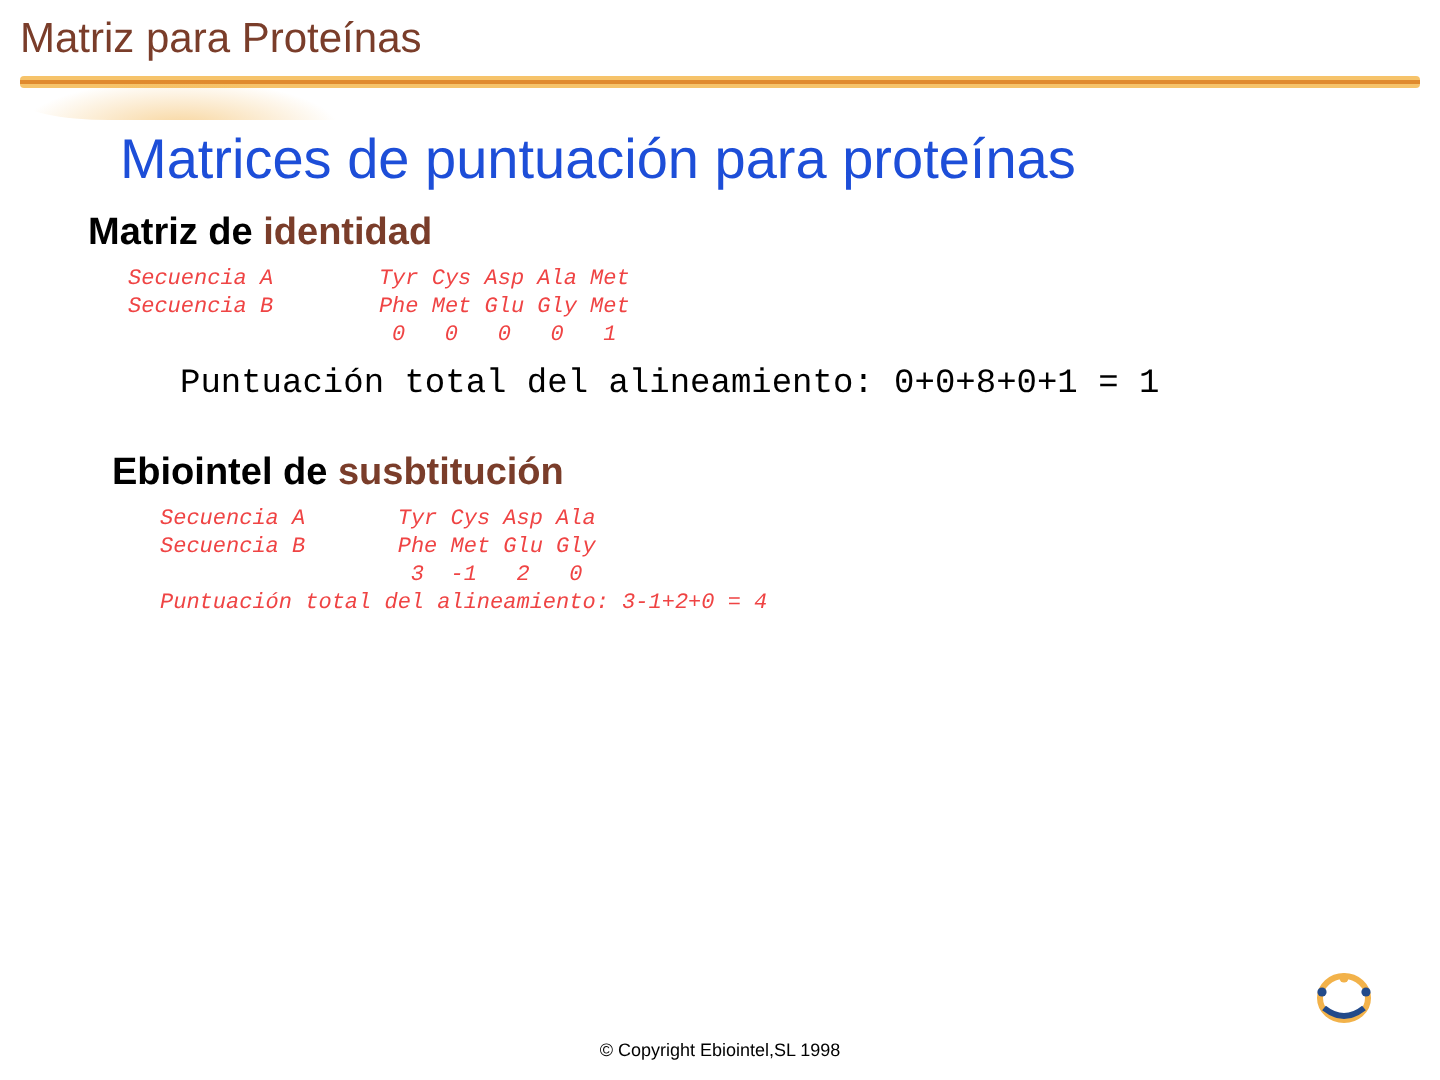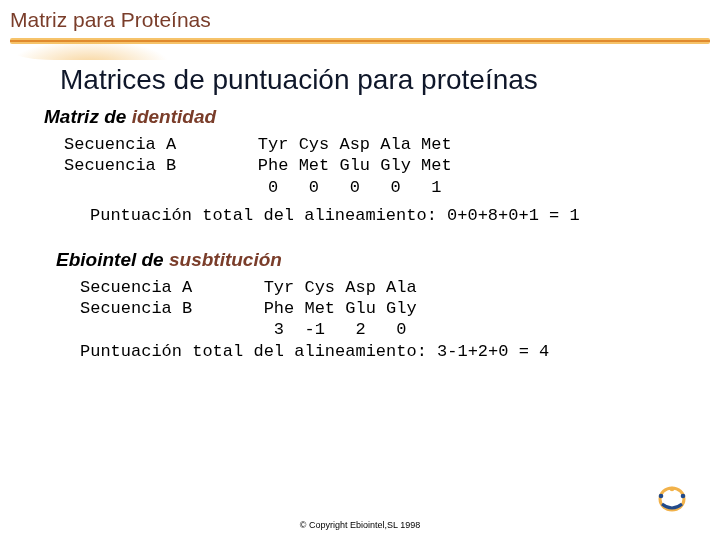--- a/index.html
+++ b/index.html
@@ -46,39 +46,39 @@
     width: 160px;
     height: 20px;
     border-bottom-left-radius: 80px 18px;
     border-top-left-radius: 80px 18px;
     background: radial-gradient(ellipse at 50% 120%, #f2b24a 0%, rgba(242,178,74,0) 70%);
     opacity: 0.55;
     pointer-events: none;
   }
   .title {
     font-size: 28px;
-    color: #0f172a;
+    color: #1d4ed8;
     margin: 20px 0 4px 60px;
   }
   .section-h {
     font-size: 19px;
     font-weight: bold;
     margin: 10px 0 6px 44px;
-    font-style: italic;
   }
   .accent-word {
     color: #7a3d2a;
   }
   .mono-block {
     font-family: "Courier New", Courier, monospace;
-    font-size: 17px;
-    color: #000000;
+    font-size: 11px;
+    color: #ef4444;
     white-space: pre;
     margin-left: 64px;
     line-height: 1.25;
+    font-style: italic;
   }
   .mono-line {
     font-family: "Courier New", Courier, monospace;
     font-size: 17px;
     color: #000;
     white-space: pre;
     margin: 8px 0 2px 90px;
   }
   .block2 .mono-block { margin-left: 80px; }
   .footer {

